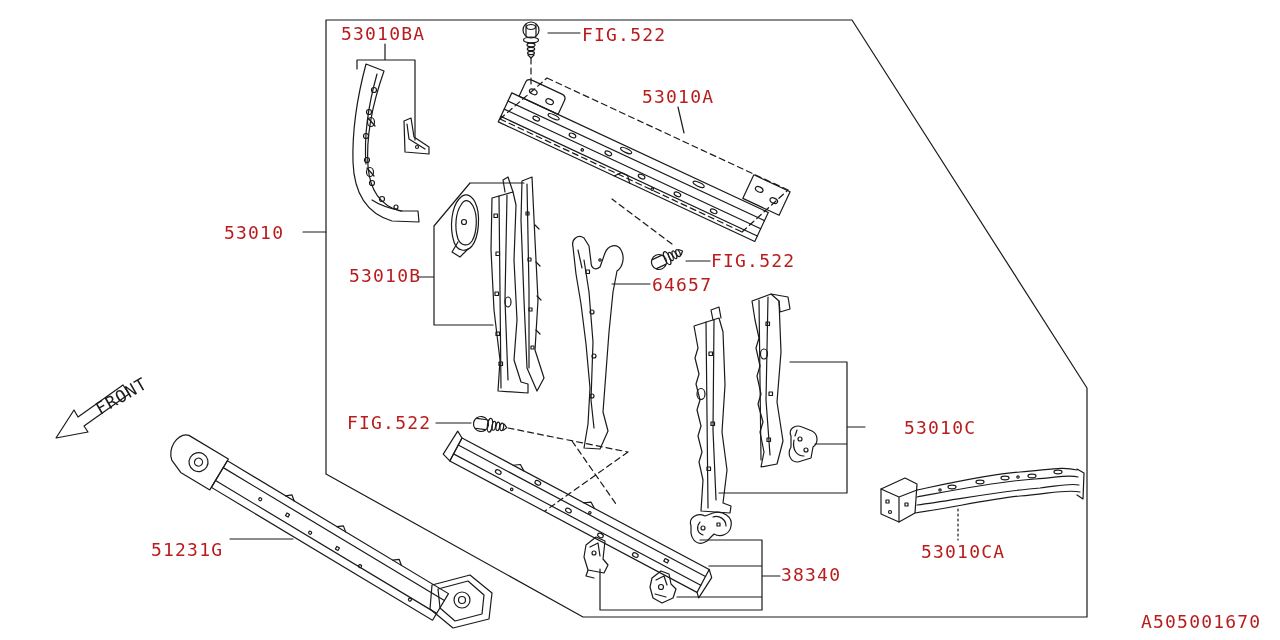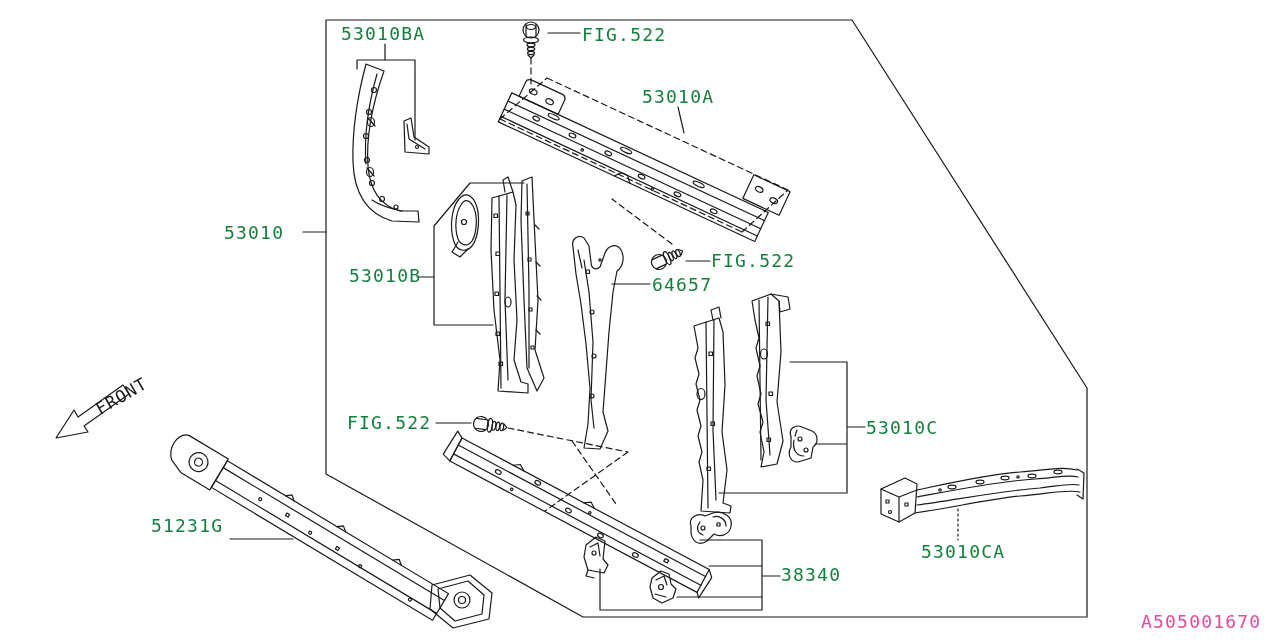--- a/index.html
+++ b/index.html
@@ -1,23 +1,23 @@
 <!DOCTYPE html>
 <html><head>
 <meta charset="utf-8">
 <style>
   html,body{margin:0;padding:0;background:#fff;}
   #stage{position:relative;width:1280px;height:640px;background:#ffffff;overflow:hidden;
          font-family:"DejaVu Sans Mono","Liberation Mono",monospace;}
   #art{position:absolute;left:0;top:0;}
   .part-label{position:absolute;font-size:18px;line-height:19px;letter-spacing:1.2px;
-              color:#15803d;white-space:nowrap;}
+              color:#b91c1c;white-space:nowrap;}
   .front-label{position:absolute;font-size:17px;letter-spacing:1px;color:#1a1a1a;
                transform:rotate(-30deg);transform-origin:left center;white-space:nowrap;}
-  .drawing-id{position:absolute;font-size:18px;letter-spacing:1.2px;color:#ec4899;white-space:nowrap;}
+  .drawing-id{position:absolute;font-size:18px;letter-spacing:1.2px;color:#b91c1c;white-space:nowrap;}
 </style>
 </head>
 <body>
 
 <div id="stage">
 
 <svg id="art" width="1280" height="640" viewBox="0 0 1280 640" fill="none" stroke="#1a1a1a" stroke-width="1.2" stroke-linejoin="round" stroke-linecap="round">
 
   <g>
     <path d="M326,20 L852,20 L1087,388 L1087,617 L583,617 L326,474 Z"></path>
@@ -263,21 +263,21 @@
   </g>
 </svg>
 
 <div class="part-label" style="left:341px;top:24px">53010BA</div>
 <div class="part-label" style="left:582px;top:25px">FIG.522</div>
 <div class="part-label" style="left:642px;top:87px">53010A</div>
 <div class="part-label" style="left:224px;top:223px">53010</div>
 <div class="part-label" style="left:349px;top:266px">53010B</div>
 <div class="part-label" style="left:711px;top:251px">FIG.522</div>
 <div class="part-label" style="left:652px;top:275px">64657</div>
-<div class="part-label" style="left:866px;top:418px">53010C</div>
+<div class="part-label" style="left:904px;top:418px">53010C</div>
 <div class="part-label" style="left:347px;top:413px">FIG.522</div>
-<div class="part-label" style="left:151px;top:516px">51231G</div>
+<div class="part-label" style="left:151px;top:540px">51231G</div>
 <div class="part-label" style="left:781px;top:565px">38340</div>
 <div class="part-label" style="left:921px;top:542px">53010CA</div>
 <div class="front-label" style="left:97px;top:400px">FRONT</div>
 <div class="drawing-id" style="left:1141px;top:611px">A505001670</div>
 
 </div>
 
 </body></html>

